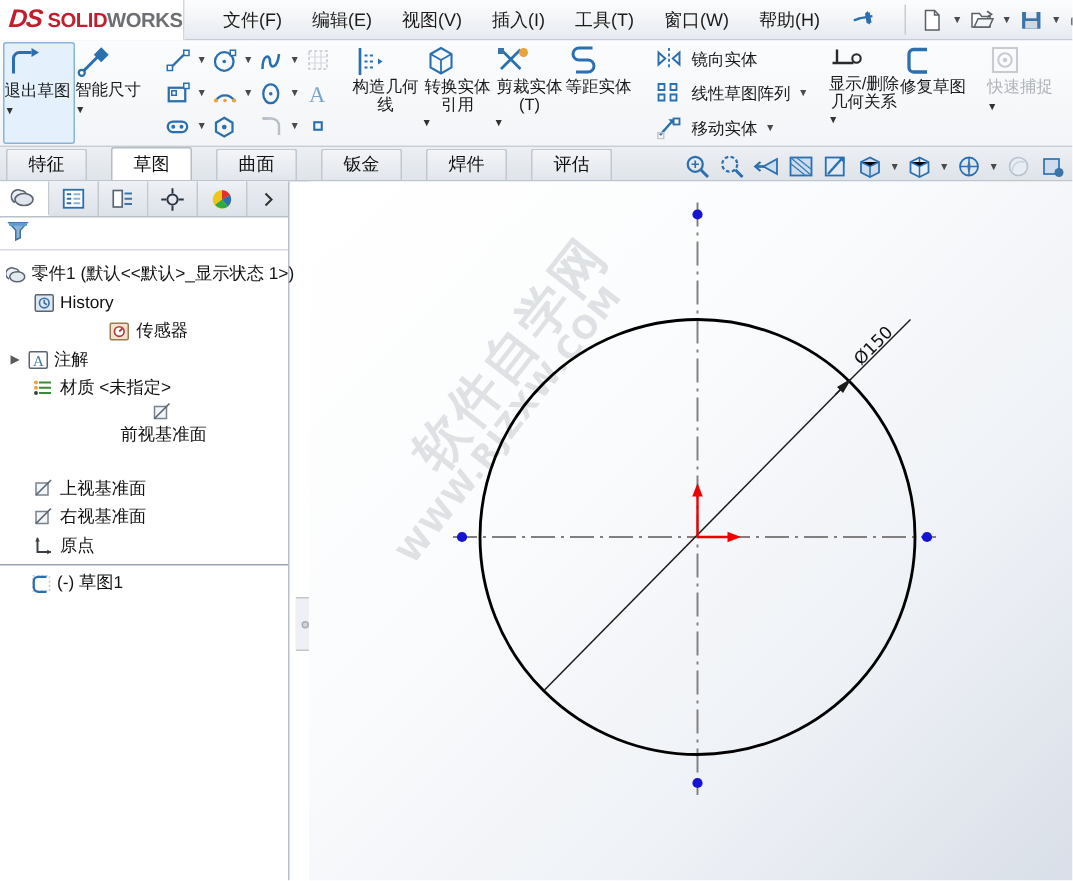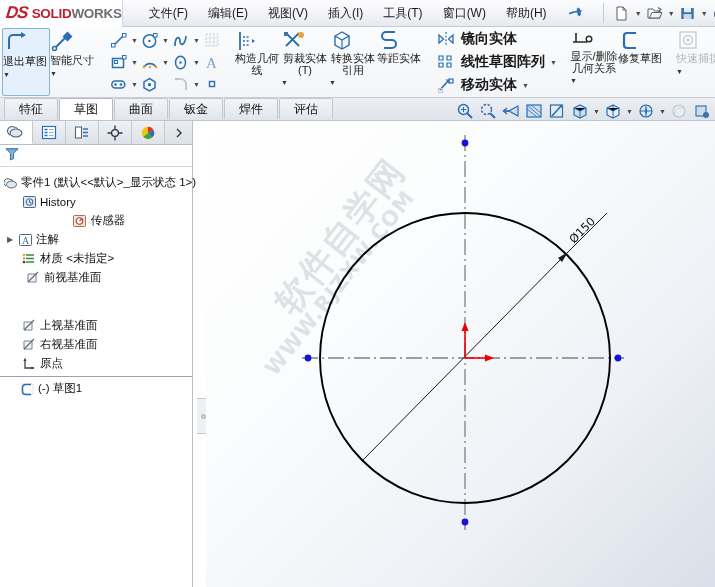--- a/index.html
+++ b/index.html
@@ -63,28 +63,28 @@
     justify-content: flex-start; padding-top: 2px; text-align: center;
     font-size: 11px; line-height: 11.5px; color: #1a1a1a;
   }
   .big-btn.sel { border: 1px solid #8ab3d8; background: #e4f0fb; border-radius: 2px; }
   .big-btn .lbl { margin-top: 1px; }
   .bbcaret { font-size: 7px; color: #333; margin-top: 1px; }
   .icon-grid { display: flex; flex-direction: column; justify-content: center; gap: 1px; }
   .icon-row { display: flex; align-items: center; gap: 0px; }
   .smbtn { width: 22px; height: 21px; display: flex; align-items: center; justify-content: center; }
   .txtrow { display: flex; align-items: center; gap: 4px; height: 21px; padding-right: 2px; }
-  .txtrow .tl { font-size: 14px; color: #1a1a1a; white-space: nowrap; font-weight: bold; }
+  .txtrow .tl { font-size: 11px; color: #1a1a1a; white-space: nowrap; }
 
   
   .tabbar {
     position: absolute; left: 0; top: 98px; width: 715px; height: 23px;
     background: linear-gradient(to bottom, #eceff3, #dfe4ea);
     border-bottom: 1px solid #bfc5cd;
-    display: flex; align-items: flex-start; padding-left: 4px;
+    display: flex; align-items: center; padding-left: 4px; gap: 15px;
   }
   .tab {
     height: 21px; min-width: 54px; padding: 0 12px;
     display: flex; align-items: center; justify-content: center;
     font-size: 12px; color: #111;
     background: linear-gradient(to bottom, #f3f5f8, #e2e6ec);
     border: 1px solid #c2c8d0; border-bottom: none;
     border-top-left-radius: 2px; border-top-right-radius: 2px;
     margin-right: 1px;
   }
@@ -334,33 +334,33 @@
       <div class="big-btn">
         <svg width="26" height="22" viewBox="0 0 26 22">
             <path d="M7 2 V20" stroke="#2a6fb0" stroke-width="1.8"></path>
             <path d="M10 7 h7 M10 11 h7 M10 15 h7" stroke="#2a6fb0" stroke-width="1.4" stroke-dasharray="2 1.6"></path>
             <path d="M19 9 l3 2 -3 2 Z" fill="#2a6fb0"></path>
           </svg>
         <span class="lbl">构造几何线</span>
       </div>
       <div class="big-btn">
         <svg width="26" height="22" viewBox="0 0 26 22">
+            <path d="M6 6 l7 -4 7 4 v9 l-7 4 -7 -4 Z" fill="none" stroke="#2a6fb0" stroke-width="1.4"></path>
+            <path d="M6 6 l7 4 7 -4 M13 10 v9" stroke="#2a6fb0" stroke-width="1.2" fill="none"></path>
+          </svg>
+        <span class="lbl">转换实体引用</span>
+        <span class="bbcaret">▼</span>
+      </div>
+      <div class="big-btn">
+        <svg width="26" height="22" viewBox="0 0 26 22">
             <path d="M5 3 L18 16 M18 3 L5 16" stroke="#2a6fb0" stroke-width="1.8"></path>
             <circle cx="20" cy="5" r="3" fill="#e8a33d"></circle>
             <rect x="3" y="2" width="4" height="4" fill="#3c74a9"></rect>
           </svg>
         <span class="lbl">剪裁实体(T)</span>
-        <span class="bbcaret">▼</span>
-      </div>
-      <div class="big-btn">
-        <svg width="26" height="22" viewBox="0 0 26 22">
-            <path d="M6 6 l7 -4 7 4 v9 l-7 4 -7 -4 Z" fill="none" stroke="#2a6fb0" stroke-width="1.4"></path>
-            <path d="M6 6 l7 4 7 -4 M13 10 v9" stroke="#2a6fb0" stroke-width="1.2" fill="none"></path>
-          </svg>
-        <span class="lbl">转换实体引用</span>
         <span class="bbcaret">▼</span>
       </div>
       <div class="big-btn">
         <svg width="26" height="22" viewBox="0 0 26 22">
             <path d="M18 2 H9 a4 4 0 0 0 0 8 h6 a4 4 0 0 1 0 8 H7" fill="none" stroke="#2a6fb0" stroke-width="2"></path>
           </svg>
         <span class="lbl">等距实体</span>
       </div>
     </div>
     <div class="rsep"></div>
@@ -618,21 +618,21 @@
         <span class="ticon">
             <svg width="15" height="14" viewBox="0 0 15 14">
               <path d="M4 3 h8 M4 6.5 h8 M4 10 h8" stroke="#3a8a3a" stroke-width="1.4"></path>
               <circle cx="2" cy="3" r="1.3" fill="#e8a33d"></circle>
               <circle cx="2" cy="6.5" r="1.3" fill="#e8a33d"></circle>
               <circle cx="2" cy="10" r="1.3" fill="#3a3f47"></circle>
             </svg>
           </span>
         <span class="tlbl">材质 &lt;未指定&gt;</span>
       </div>
-      <div class="trow" style="padding-left:24px;">
+      <div class="trow" style="padding-left:24px;flex-direction:column;">
         <span class="ticon">
             <svg width="15" height="14" viewBox="0 0 15 14">
               <path d="M2 3 h8 v8 h-8 Z" fill="#f2f5f9" stroke="#7a828c" stroke-width="1"></path>
               <path d="M2 11 L12 1" stroke="#5a6472" stroke-width="1.1"></path>
             </svg>
           </span>
         <span class="tlbl">前视基准面</span>
       </div>
       <div class="trow" style="padding-left:20px;margin-top:29px;">
         <span class="ticon">

